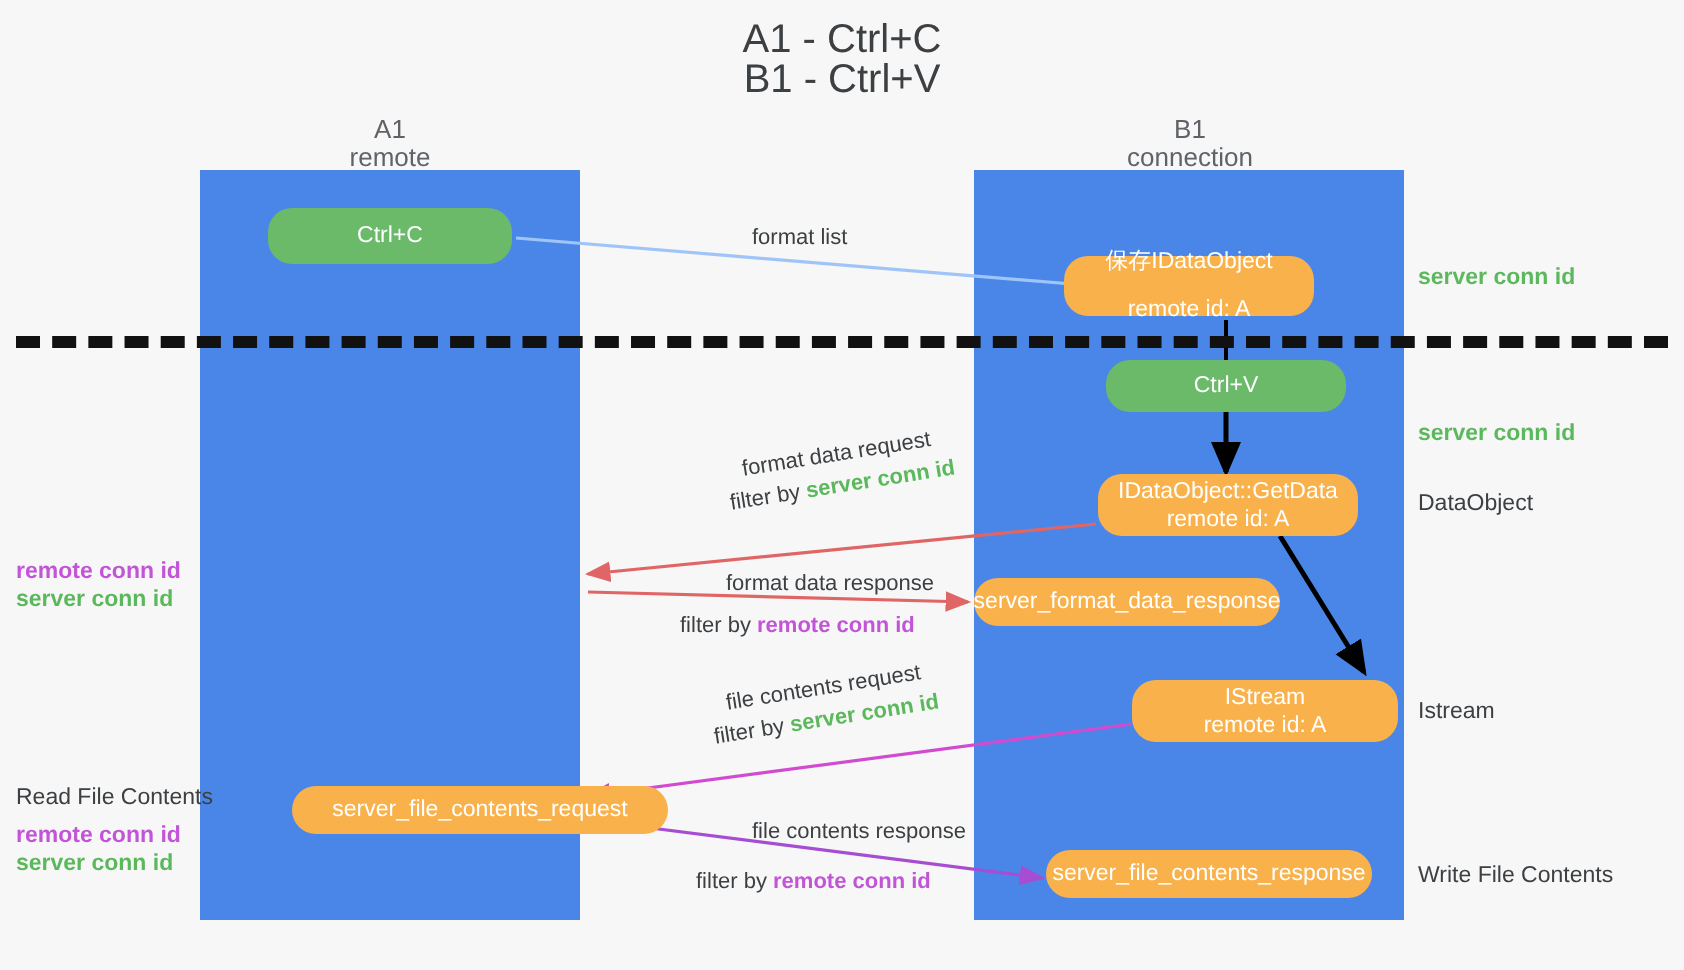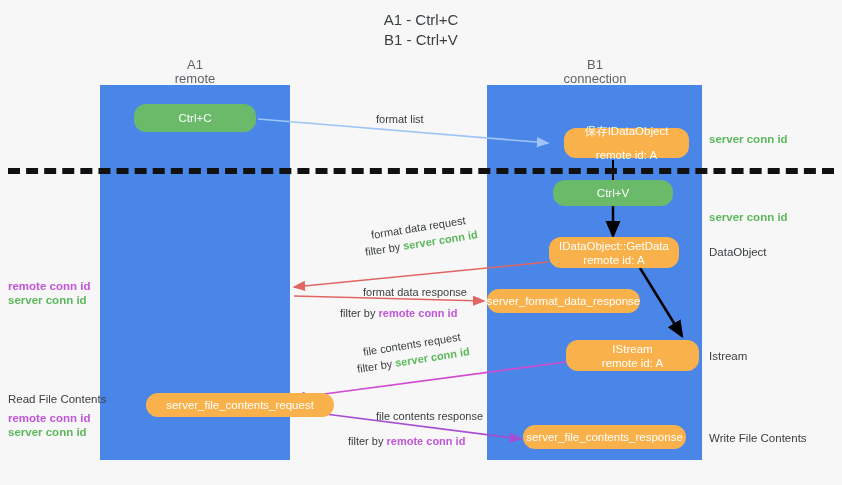--- a/index.html
+++ b/index.html
@@ -54,21 +54,21 @@
   .node.orange { background: #f9b24b; }
   .node.green  { background: #6aba6a; }
   .node span { display: block; }
 
   .title {
     position: absolute;
     left: 0;
     top: 10px;
     width: 842px;
     text-align: center;
-    font-size: 15px;
+    font-size: 20px;
     line-height: 20px;
     color: #3c4043;
   }
 
   .lbl {
     position: absolute;
     font-size: 11px;
     line-height: 14px;
     color: #3c4043;
     white-space: nowrap;
@@ -151,21 +151,21 @@
 
     <line x1="294" y1="410" x2="521" y2="439" stroke="#a64dd1" stroke-width="1.6" marker-end="url(#ah-purple)"></line>
   </svg>
 
   <div class="dash-rule"></div>
 
   <div class="node green" style="left:134px; top:104px; width:122px; height:28px;">
     <span>Ctrl+C</span>
   </div>
 
-  <div class="node orange" style="left:564px; top:128px; width:125px; height:30px;gap:10px;">
+  <div class="node orange" style="left:532px; top:128px; width:125px; height:30px;gap:10px;">
     <span>保存IDataObject</span>
     <span>remote id: A</span>
   </div>
 
   <div class="node green" style="left:553px; top:180px; width:120px; height:26px;">
     <span>Ctrl+V</span>
   </div>
 
   <div class="node orange" style="left:549px; top:237px; width:130px; height:31px;">
     <span>IDataObject::GetData</span>

